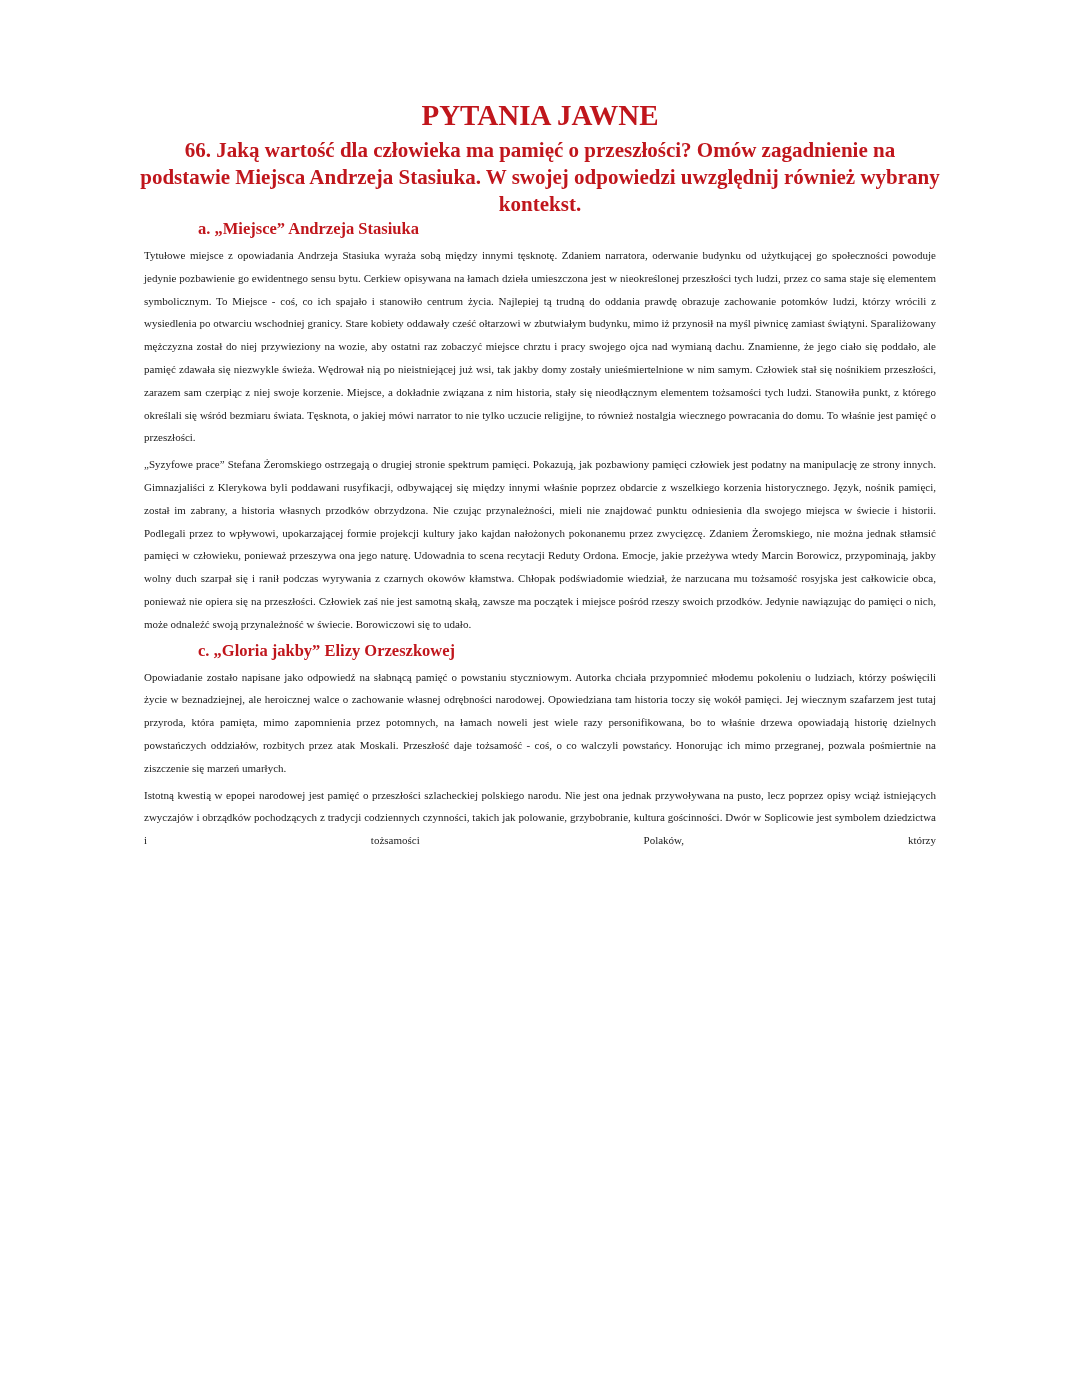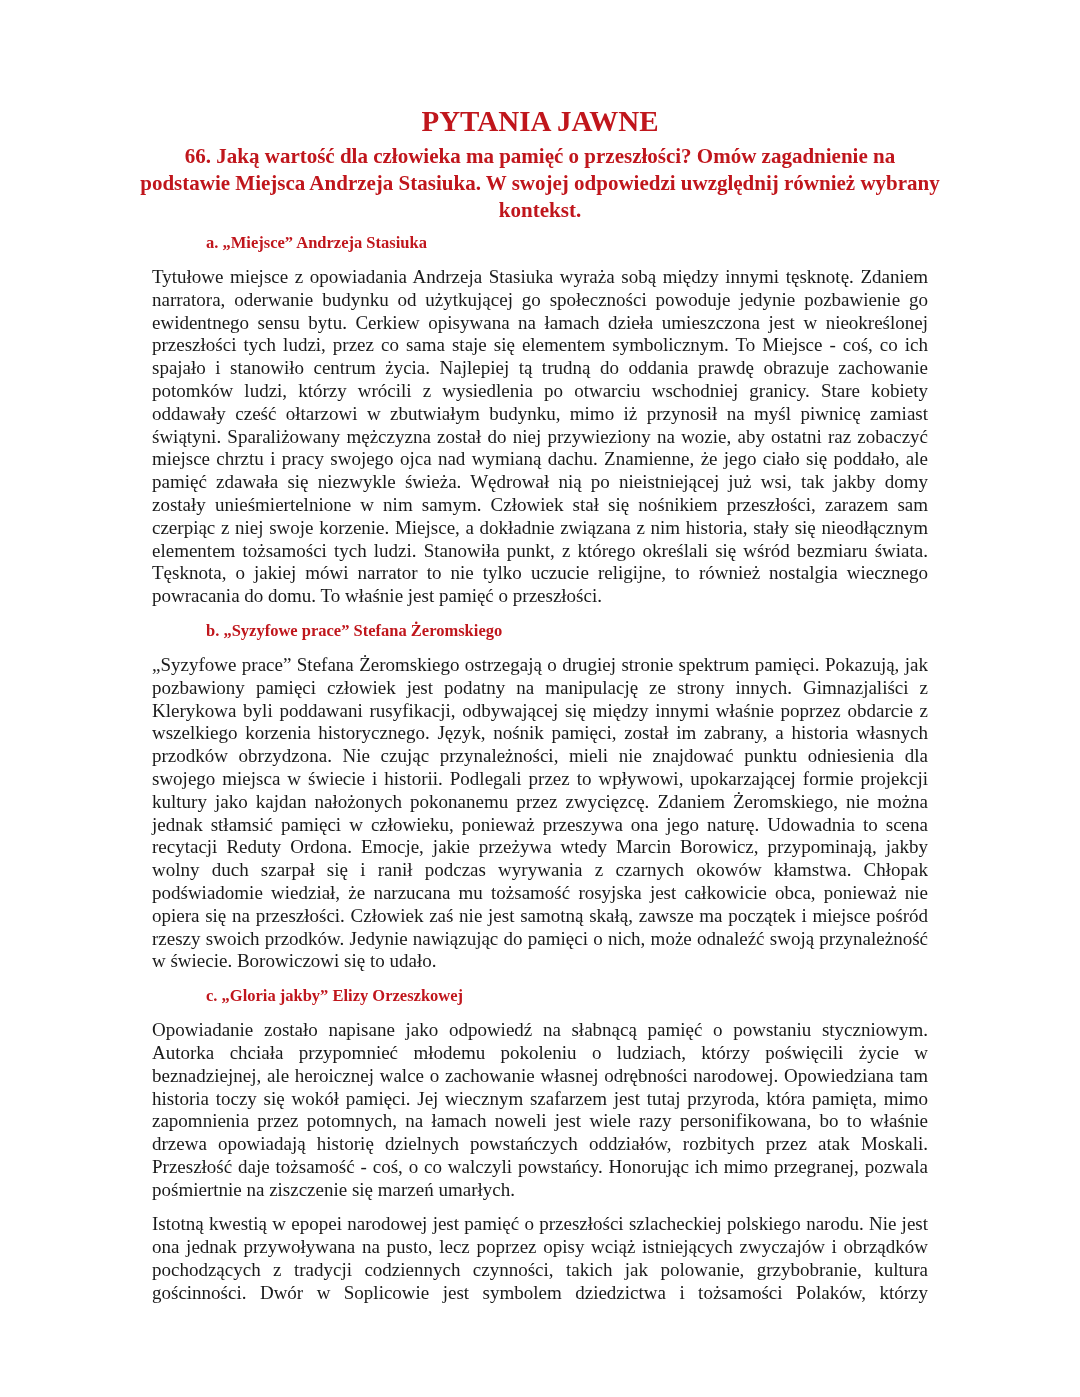--- a/index.html
+++ b/index.html
@@ -1,35 +1,34 @@
 <!DOCTYPE html>
 <html><head>
 <meta charset="utf-8">
 <style>
   html, body { margin:0; padding:0; background:#ffffff; }
   body { width:1080px; height:1397px; position:relative; overflow:hidden; }
-  .page { position:absolute; left:140px; top:103px; width:800px; font-family:"Liberation Serif", serif; color:#1a1a1a; }
+  .page { position:absolute; left:140px; top:97px; width:800px; font-family:"Liberation Serif", serif; color:#1a1a1a; }
   .title { text-align:center; color:#c0161c; font-weight:bold; font-size:29px; line-height:37px; margin:0; }
   .question { text-align:center; color:#c0161c; font-weight:bold; font-size:21px; line-height:27px; margin:3px 0 0 0; }
-  .sec-head { color:#c0161c; font-weight:bold; font-size:16.5px; line-height:22px; margin:8px; padding-left:58px; }
-  .para { font-size:19px; line-height:22.8px; text-align:justify; margin:12px; hyphens:none; }
+  .sec-head { color:#c0161c; font-weight:bold; font-size:16.5px; line-height:22px; margin:0; padding-left:58px; }
+  .para { font-size:11px; line-height:22.8px; text-align:justify; margin:4px; hyphens:none; }
 </style>
 </head>
 <body>
 
 <div class="page">
   <h1 class="title">PYTANIA JAWNE</h1>
   <h2 class="question">66. Jaką wartość dla człowieka ma pamięć o przeszłości? Omów zagadnienie na podstawie Miejsca Andrzeja Stasiuka. W swojej odpowiedzi uwzględnij również wybrany kontekst.</h2>
 
   <div>
     <h3 class="sec-head">a. „Miejsce” Andrzeja Stasiuka</h3>
     <p class="para">Tytułowe miejsce z opowiadania Andrzeja Stasiuka wyraża sobą między innymi tęsknotę. Zdaniem narratora, oderwanie budynku od użytkującej go społeczności powoduje jedynie pozbawienie go ewidentnego sensu bytu. Cerkiew opisywana na łamach dzieła umieszczona jest w nieokreślonej przeszłości tych ludzi, przez co sama staje się elementem symbolicznym. To Miejsce - coś, co ich spajało i stanowiło centrum życia. Najlepiej tą trudną do oddania prawdę obrazuje zachowanie potomków ludzi, którzy wrócili z wysiedlenia po otwarciu wschodniej granicy. Stare kobiety oddawały cześć ołtarzowi w zbutwiałym budynku, mimo iż przynosił na myśl piwnicę zamiast świątyni. Sparaliżowany mężczyzna został do niej przywieziony na wozie, aby ostatni raz zobaczyć miejsce chrztu i pracy swojego ojca nad wymianą dachu. Znamienne, że jego ciało się poddało, ale pamięć zdawała się niezwykle świeża. Wędrował nią po nieistniejącej już wsi, tak jakby domy zostały unieśmiertelnione w nim samym. Człowiek stał się nośnikiem przeszłości, zarazem sam czerpiąc z niej swoje korzenie. Miejsce, a dokładnie związana z nim historia, stały się nieodłącznym elementem tożsamości tych ludzi. Stanowiła punkt, z którego określali się wśród bezmiaru świata. Tęsknota, o jakiej mówi narrator to nie tylko uczucie religijne, to również nostalgia wiecznego powracania do domu. To właśnie jest pamięć o przeszłości.</p>
   </div>
   <div>
-    <h3 class="sec-head">b. „Syzyfowe prace” Stefana Żeromskiego</h3>
     <p class="para">„Syzyfowe prace” Stefana Żeromskiego ostrzegają o drugiej stronie spektrum pamięci. Pokazują, jak pozbawiony pamięci człowiek jest podatny na manipulację ze strony innych. Gimnazjaliści z Klerykowa byli poddawani rusyfikacji, odbywającej się między innymi właśnie poprzez obdarcie z wszelkiego korzenia historycznego. Język, nośnik pamięci, został im zabrany, a historia własnych przodków obrzydzona. Nie czując przynależności, mieli nie znajdować punktu odniesienia dla swojego miejsca w świecie i historii. Podlegali przez to wpływowi, upokarzającej formie projekcji kultury jako kajdan nałożonych pokonanemu przez zwycięzcę. Zdaniem Żeromskiego, nie można jednak stłamsić pamięci w człowieku, ponieważ przeszywa ona jego naturę. Udowadnia to scena recytacji Reduty Ordona. Emocje, jakie przeżywa wtedy Marcin Borowicz, przypominają, jakby wolny duch szarpał się i ranił podczas wyrywania z czarnych okowów kłamstwa. Chłopak podświadomie wiedział, że narzucana mu tożsamość rosyjska jest całkowicie obca, ponieważ nie opiera się na przeszłości. Człowiek zaś nie jest samotną skałą, zawsze ma początek i miejsce pośród rzeszy swoich przodków. Jedynie nawiązując do pamięci o nich, może odnaleźć swoją przynależność w świecie. Borowiczowi się to udało.</p>
   </div>
   <div>
     <h3 class="sec-head">c. „Gloria jakby” Elizy Orzeszkowej</h3>
     <p class="para">Opowiadanie zostało napisane jako odpowiedź na słabnącą pamięć o powstaniu styczniowym. Autorka chciała przypomnieć młodemu pokoleniu o ludziach, którzy poświęcili życie w beznadziejnej, ale heroicznej walce o zachowanie własnej odrębności narodowej. Opowiedziana tam historia toczy się wokół pamięci. Jej wiecznym szafarzem jest tutaj przyroda, która pamięta, mimo zapomnienia przez potomnych, na łamach noweli jest wiele razy personifikowana, bo to właśnie drzewa opowiadają historię dzielnych powstańczych oddziałów, rozbitych przez atak Moskali. Przeszłość daje tożsamość - coś, o co walczyli powstańcy. Honorując ich mimo przegranej, pozwala pośmiertnie na ziszczenie się marzeń umarłych.</p>
   </div>
   <div>
     <p class="para" style="text-align-last:justify;">Istotną kwestią w epopei narodowej jest pamięć o przeszłości szlacheckiej polskiego narodu. Nie jest ona jednak przywoływana na pusto, lecz poprzez opisy wciąż istniejących zwyczajów i obrządków pochodzących z tradycji codziennych czynności, takich jak polowanie, grzybobranie, kultura gościnności. Dwór w Soplicowie jest symbolem dziedzictwa i tożsamości Polaków, którzy</p>
   </div>
 </div>

